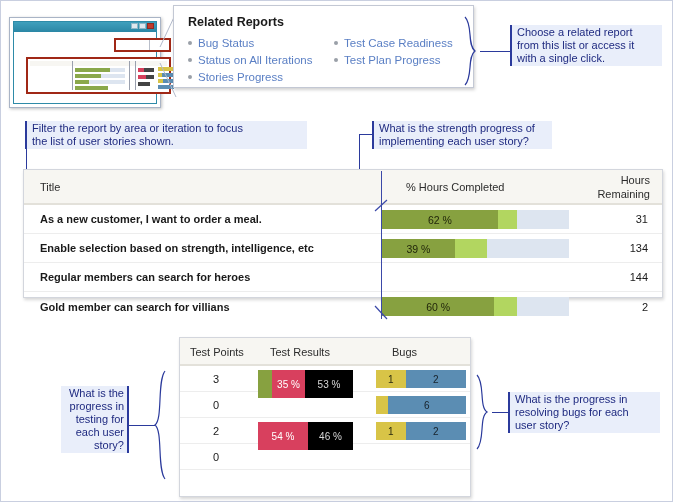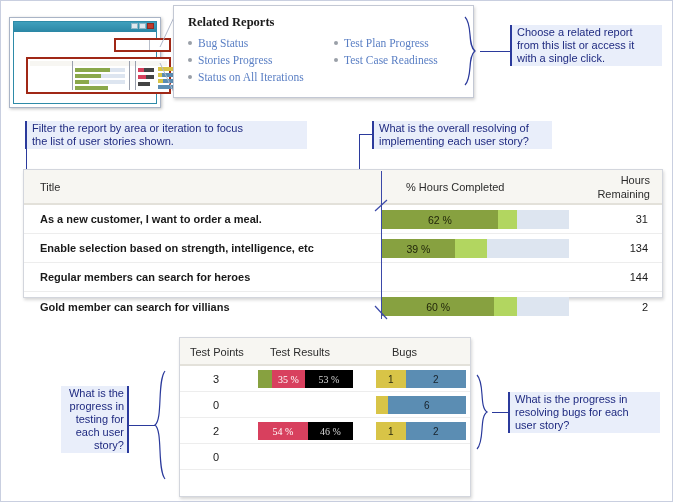--- a/index.html
+++ b/index.html
@@ -74,25 +74,24 @@
   .tb-green { background:#8aa84b; }
   .tb-lblue { background:#dde5f0; }
   .tb-red { background:#d6405c; }
   .tb-dark { background:#444444; }
   .tb-yellow { background:#d8c447; }
   .tb-blue { background:#5b8db3; }
   .tb-head { background:#f7f6f2; position:absolute; }
 
   
   .rr-panel {
-    position:absolute; left:172px; top:4px; width:301px; height:93px;
+    position:absolute; left:172px; top:4px; width:301px; height:83px;
     background:#ffffff;
     border:1px solid #c3c8d4;
     box-shadow:1px 2px 3px rgba(0,0,0,.18);
-    font-family:Liberation Serif, serif;
   }
   .rr-title {
     position:absolute; left:14px; top:9px;
     font-size:12.5px; color:#1b1b1b; font-weight:bold;
   }
   .rr-col { position:absolute; }
   .rr-col.c1 { left:14px; top:28px; }
   .rr-col.c2 { left:160px; top:28px; }
   .rr-item {
     display:flex; align-items:center; gap:6px;
@@ -158,21 +157,21 @@
   .bt-h-results { left:90px; }
   .bt-h-bugs    { left:212px; }
   .bt-row {
     position:relative; height:26px; border-bottom:1px solid #ededed;
   }
   .bt-points {
     position:absolute; left:0; width:72px; top:50%; transform:translateY(-50%);
     text-align:center; font-size:11px; color:#1a1a1a;
   }
   .bt-results {
-    position:absolute; left:78px; top:4px; height:18px; display:flex;font-family:Liberation Serif, serif;
+    position:absolute; left:78px; top:4px; height:28px; display:flex;
   }
   .bt-bugs {
     position:absolute; left:196px; top:4px; height:18px; width:90px; display:flex;
   }
   .seg { position:relative; }
   .seg .lbl {
     position:absolute; left:0; right:0; top:50%; transform:translateY(-50%);
     text-align:center; font-size:10px;
   }
   .s-green  { background:#87a140; }
@@ -247,53 +246,53 @@
   <div class="rr-panel">
     <div class="rr-title">Related Reports</div>
 
     <div class="rr-col c1">
       <div class="rr-item">
         <span class="rr-bullet"></span>
         <span>Bug Status</span>
       </div>
       <div class="rr-item">
         <span class="rr-bullet"></span>
-        <span>Stories Progress</span>
+        <span>Status on All Iterations</span>
       </div>
       <div class="rr-item">
         <span class="rr-bullet"></span>
-        <span>Status on All Iterations</span>
+        <span>Stories Progress</span>
       </div>
     </div>
 
     <div class="rr-col c2">
       <div class="rr-item">
         <span class="rr-bullet"></span>
-        <span>Test Plan Progress</span>
+        <span>Test Case Readiness</span>
       </div>
       <div class="rr-item">
         <span class="rr-bullet"></span>
-        <span>Test Case Readiness</span>
+        <span>Test Plan Progress</span>
       </div>
     </div>
   </div>
 
   <svg class="brace" style="left:462px;top:14px;width:18px;height:72px;">
     <path d="M2,2 C10,10 4,30 12,36 C4,42 10,62 2,70" stroke="#2b3a9c" stroke-width="1.2" fill="none"></path>
   </svg>
   <div class="hline" style="left:479px;top:50px;width:30px;"></div>
   <div class="callout lbar" style="left:509px;top:24px;width:152px;">Choose a related report
 from this list or access it
 with a single click.</div>
 
   <div class="callout lbar" style="left:24px;top:120px;width:282px;">Filter the report by area or iteration to focus
 the list of user stories shown.</div>
   <div class="vline" style="left:25px;top:146px;height:24px;"></div>
 
-  <div class="callout lbar" style="left:371px;top:120px;width:180px;">What is the overall resolving of
+  <div class="callout lbar" style="left:371px;top:120px;width:180px;">What is the strength progress of
 implementing each user story?</div>
   <div class="hline" style="left:358px;top:133px;width:14px;"></div>
   <div class="vline" style="left:358px;top:133px;height:37px;"></div>
 
   <div class="main-table">
     <div class="mt-head">
       <span class="h-title">Title</span>
       <span class="h-pct">% Hours Completed</span>
       <span class="h-hrs" style="white-space:pre-line;">Hours
 Remaining</span>

